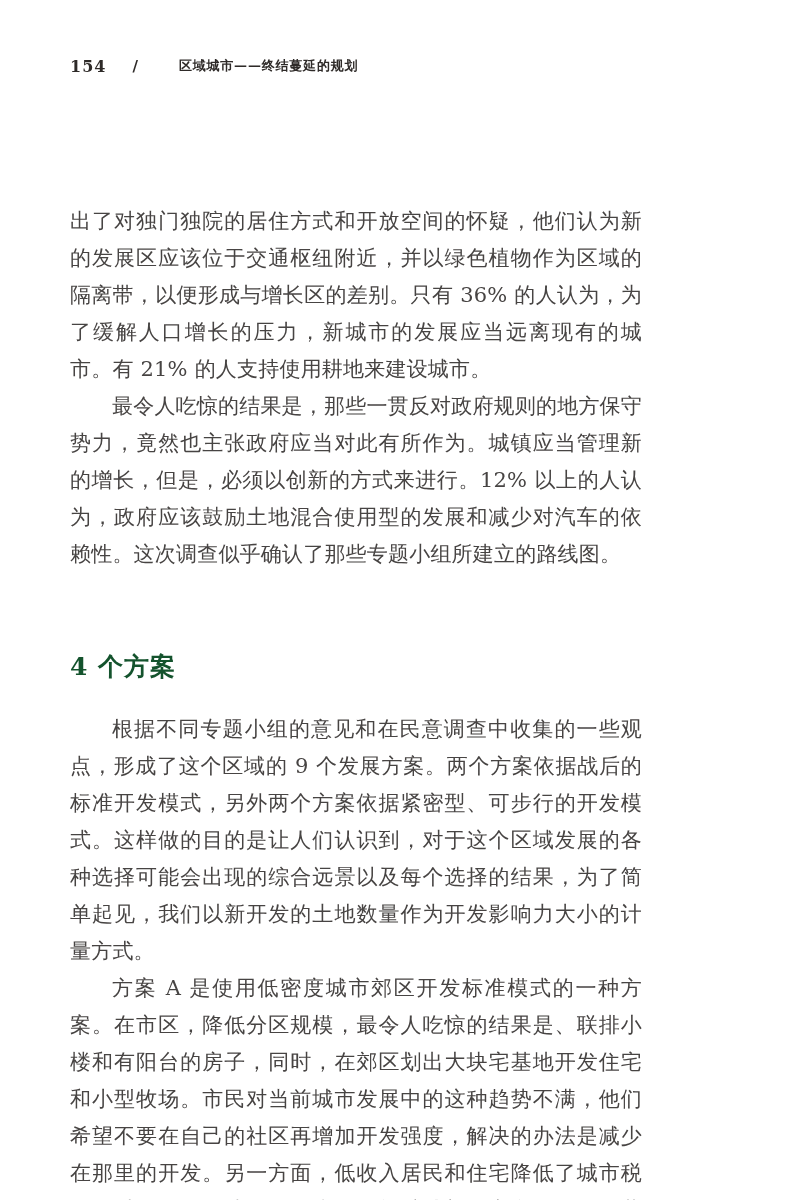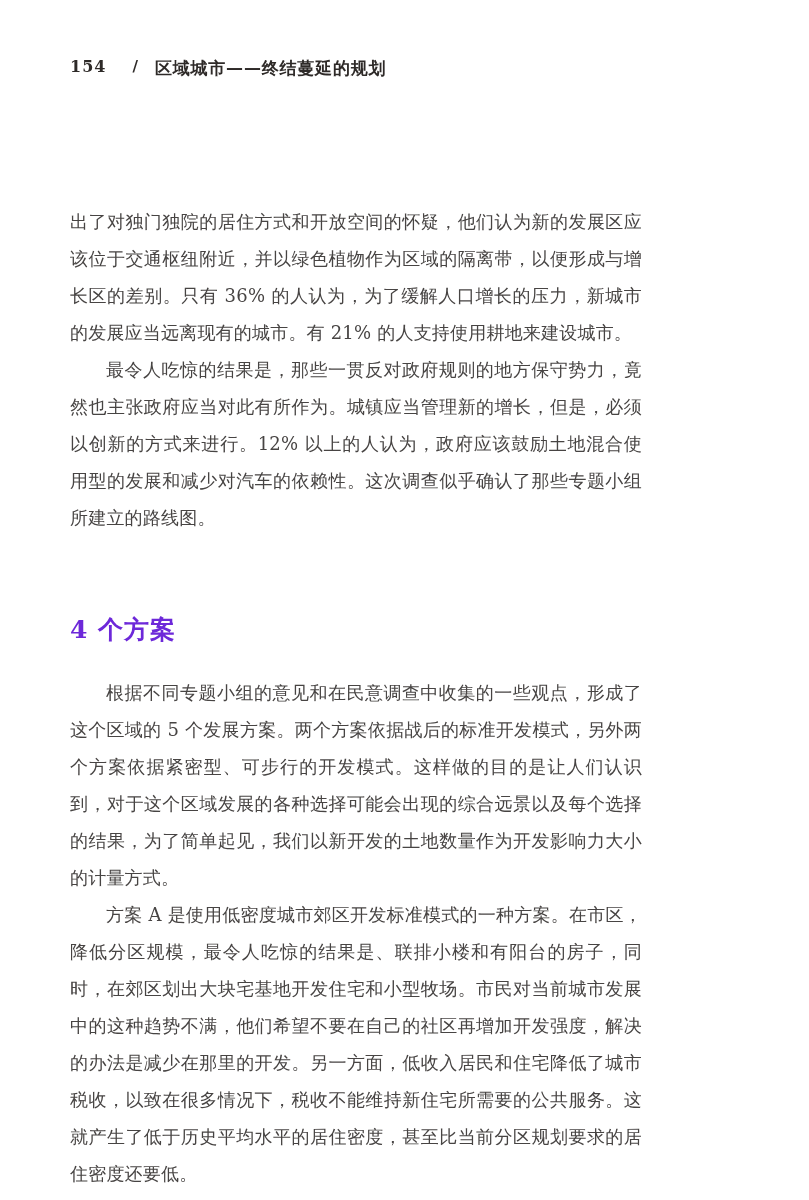--- a/index.html
+++ b/index.html
@@ -26,46 +26,47 @@
     font-size: 16px;
   }
   .page-number {
     letter-spacing: 1px;
   }
   .header-separator {
     margin: 0 17px 0 26px;
     font-size: 15px;
   }
   .book-title {
-    font-size: 17px;
+    font-size: 13px;
     letter-spacing: 0.8px;
+    margin-left: 24px;
   }
   .body-text {
     position: absolute;
     top: 203px;
     left: 70px;
     width: 572px;
     color: #474443;
   }
   .body-para {
-    font-size: 18px;
+    font-size: 21px;
     line-height: 37px;
     text-align: justify;
     letter-spacing: 0.2px;
   }
   .body-para.indent {
     text-indent: 2em;
   }
   .section-heading {
     margin-top: 78px;
     margin-bottom: 28px;
     font-size: 25px;
     line-height: 32px;
     font-weight: bold;
-    color: #6d28d9;
+    color: #14532d;
     letter-spacing: 1px;
   }
 </style>
 </head>
 <body>
 
 <div class="page">
 
   <header class="page-header">
     <span class="page-number">154</span>
@@ -74,19 +75,19 @@
   </header>
 
   <main class="body-text">
 
     <p class="body-para">出了对独门独院的居住方式和开放空间的怀疑，他们认为新的发展区应该位于交通枢纽附近，并以绿色植物作为区域的隔离带，以便形成与增长区的差别。只有 36% 的人认为，为了缓解人口增长的压力，新城市的发展应当远离现有的城市。有 21% 的人支持使用耕地来建设城市。</p>
 
     <p class="body-para indent">最令人吃惊的结果是，那些一贯反对政府规则的地方保守势力，竟然也主张政府应当对此有所作为。城镇应当管理新的增长，但是，必须以创新的方式来进行。12% 以上的人认为，政府应该鼓励土地混合使用型的发展和减少对汽车的依赖性。这次调查似乎确认了那些专题小组所建立的路线图。</p>
 
     <h2 class="section-heading">4 个方案</h2>
 
-    <p class="body-para indent">根据不同专题小组的意见和在民意调查中收集的一些观点，形成了这个区域的 5 个发展方案。两个方案依据战后的标准开发模式，另外两个方案依据紧密型、可步行的开发模式。这样做的目的是让人们认识到，对于这个区域发展的各种选择可能会出现的综合远景以及每个选择的结果，为了简单起见，我们以新开发的土地数量作为开发影响力大小的计量方式。</p>
+    <p class="body-para indent">根据不同专题小组的意见和在民意调查中收集的一些观点，形成了这个区域的 9 个发展方案。两个方案依据战后的标准开发模式，另外两个方案依据紧密型、可步行的开发模式。这样做的目的是让人们认识到，对于这个区域发展的各种选择可能会出现的综合远景以及每个选择的结果，为了简单起见，我们以新开发的土地数量作为开发影响力大小的计量方式。</p>
 
     <p class="body-para indent">方案 A 是使用低密度城市郊区开发标准模式的一种方案。在市区，降低分区规模，最令人吃惊的结果是、联排小楼和有阳台的房子，同时，在郊区划出大块宅基地开发住宅和小型牧场。市民对当前城市发展中的这种趋势不满，他们希望不要在自己的社区再增加开发强度，解决的办法是减少在那里的开发。另一方面，低收入居民和住宅降低了城市税收，以致在很多情况下，税收不能维持新住宅所需要的公共服务。这就产生了低于历史平均水平的居住密度，甚至比当前分区规划要求的居住密度还要低。</p>
 
   </main>
 
 </div>
 
 </body></html>

